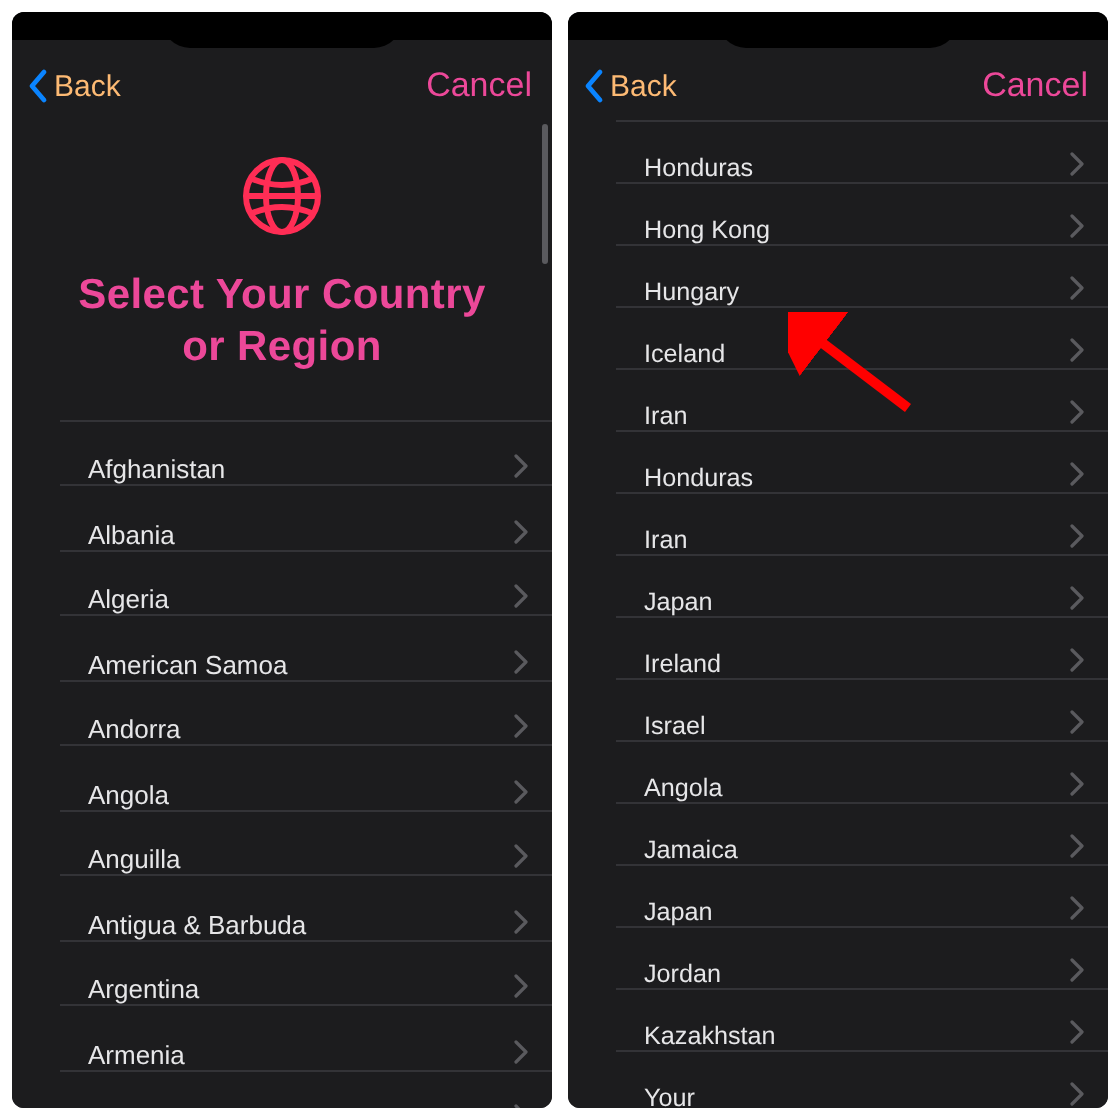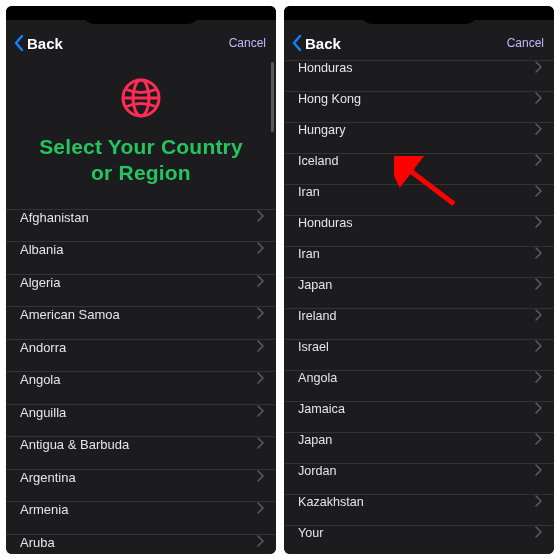--- a/index.html
+++ b/index.html
@@ -17,42 +17,43 @@
     position: absolute; top: 0; left: 50%; transform: translateX(-50%);
     width: 120px; height: 18px; background: #000;
     border-bottom-left-radius: 14px; border-bottom-right-radius: 14px;
     z-index: 5;
   }
   .navbar {
     height: 40px; display: flex; align-items: center; justify-content: space-between;
     padding: 6px 10px 0 6px;
     background: #1c1c1e;
   }
-  .nav-left { display: flex; align-items: center; color: #ffffff; font-size: 15px; cursor: pointer; font-weight: bold; }
+  .nav-left { display: flex; align-items: center; color: #fdba74; font-size: 15px; cursor: pointer; }
   .nav-left svg { margin-right: 1px; }
-  .nav-right { color: #c4b5fd; font-size: 12px; cursor: pointer; }
+  .nav-right { color: #ec4899; font-size: 17px; cursor: pointer; }
   .content { position: absolute; top: 54px; bottom: 0; left: 0; right: 0; overflow: hidden; }
   .scroll-indicator {
     position: absolute; top: 2px; right: 2px; width: 3px; height: 70px;
     background: #5a5a5e; border-radius: 2px;
   }
   .hero { text-align: center; padding: 16px 20px 22px 20px; }
   .hero .title {
-    color: #22c55e; font-weight: 700; font-size: 21px; line-height: 1.25; margin-top: 10px;
+    color: #ec4899; font-weight: 700; font-size: 21px; line-height: 1.25; margin-top: 10px;
     letter-spacing: 0.2px;
   }
   .globe { display: inline-block; }
   .list { background: #1c1c1e; }
   .row {
-    display: flex; align-items: flex-start; justify-content: space-between;
+    display: flex; align-items: flex-end; justify-content: space-between;
     height: 32.5px;
     padding: 0 12px 0 14px;
     color: #e6e6e8; font-size: 13px;
     border-top: 0.5px solid #333337;
     cursor: pointer;
+    margin-left: 24px;
   }
   .row:first-child { border-top: 0.5px solid #333337; }
   .panel2 .row { height: 31px; font-size: 12.6px; }
   .chev { color: #5a5a5e; }
   .arrow {
     position: absolute; pointer-events: none;
     left: 110px; top: 150px; z-index: 20;
   }
 </style>
 </head>

